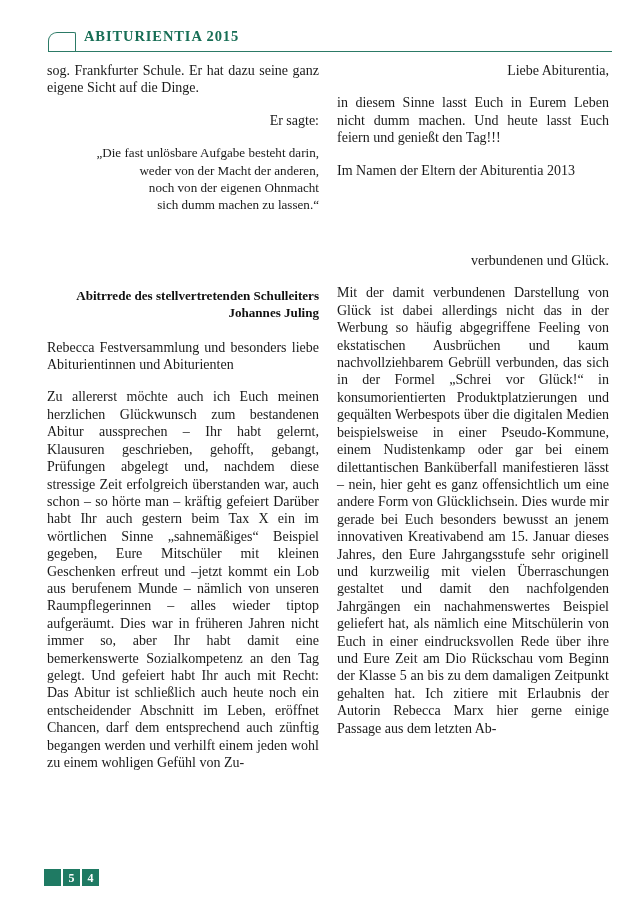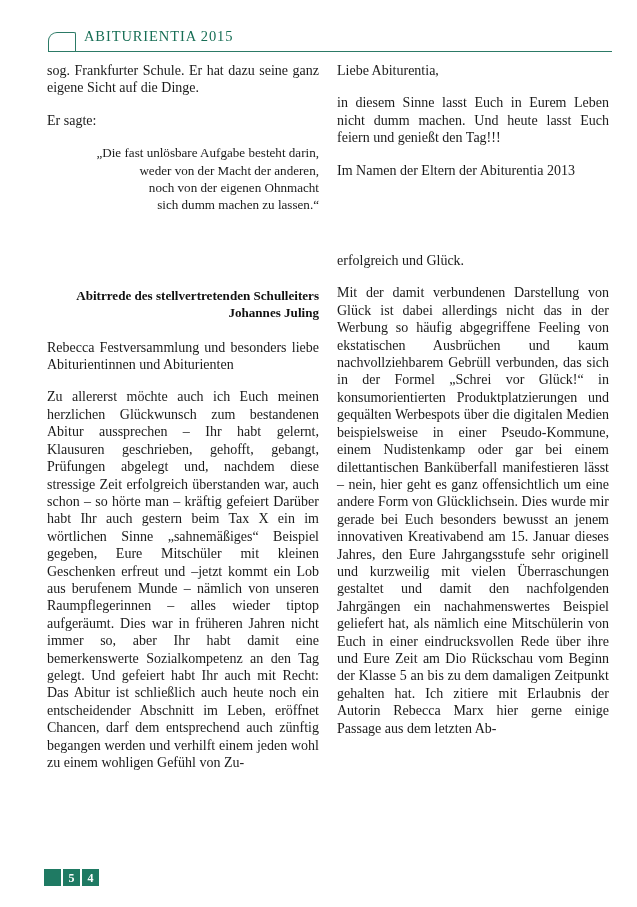--- a/index.html
+++ b/index.html
@@ -34,21 +34,21 @@
     border-bottom: none;
     border-top-left-radius: 9px;
     border-top-right-radius: 2px;
     box-sizing: border-box;
   }
   .header-title {
     position: absolute;
     left: 84px;
     top: 28px;
     font-family: "Liberation Serif", "DejaVu Serif", serif;
-    font-weight: normal;
+    font-weight: bold;
     font-size: 14.5px;
     letter-spacing: 0.9px;
     color: #176e55;
     white-space: nowrap;
   }
   .header-rule {
     position: absolute;
     left: 48px;
     top: 51px;
     width: 564px;
@@ -72,21 +72,21 @@
   .col-right { left: 337px; }
 
   p.para {
     margin: 0 0 15px 0;
     font-size: 14px;
     line-height: 17.4px;
     text-align: justify;
     text-justify: inter-word;
     hyphens: none;
   }
-  p.para.flush { text-align: left; }
+  p.para.flush { text-align: right; }
   p.para.last  { margin-bottom: 0; }
 
   h2.section-heading {
     margin: 0 0 17px 0;
     font-size: 13.1px;
     line-height: 17.4px;
     font-weight: bold;
     text-align: right;
     color: #111111;
   }
@@ -147,21 +147,21 @@
     <h2 class="section-heading">Abitrrede des stellvertretenden Schulleiters Johannes Juling</h2>
     <p class="para">Rebecca Festversammlung und besonders liebe Abiturientinnen und Abiturienten</p>
     <p class="para last">Zu allererst möchte auch ich Euch meinen herzlichen Glückwunsch zum bestandenen Abitur aussprechen – Ihr habt gelernt, Klausuren geschrieben, gehofft, gebangt, Prüfungen abgelegt und, nachdem diese stressige Zeit erfolgreich überstanden war, auch schon – so hörte man – kräftig gefeiert  Darüber habt Ihr auch gestern beim Tax X ein im wörtlichen Sinne „sahnemäßiges“ Beispiel gegeben, Eure Mitschüler mit kleinen Geschenken erfreut und –jetzt kommt ein Lob aus berufenem Munde – nämlich von unseren Raumpflegerinnen – alles wieder tiptop aufgeräumt. Dies war in früheren Jahren nicht immer so, aber Ihr habt damit eine bemerkenswerte Sozialkompetenz an den Tag gelegt. Und gefeiert habt Ihr auch mit Recht: Das Abitur ist schließlich auch heute noch ein entscheidender Abschnitt im Leben, eröffnet Chancen, darf dem entsprechend auch zünftig begangen werden und verhilft einem jeden wohl zu einem wohligen Gefühl von Zu-</p>
   </div>
 
   <div class="column col-right">
     <p class="para flush">Liebe Abiturentia,</p>
     <p class="para">in diesem Sinne lasst Euch in Eurem Leben nicht dumm machen. Und heute lasst Euch feiern und genießt den Tag!!!</p>
     <p class="para">Im Namen der Eltern der Abiturentia 2013</p>
     <div class="spacer-top"></div>
-    <p class="para flush">erfolgreich und Glück.</p>
+    <p class="para flush">verbundenen und Glück.</p>
     <p class="para last">Mit der damit verbundenen Darstellung von Glück ist dabei allerdings nicht das in der Werbung so häufig abgegriffene Feeling von ekstatischen Ausbrüchen und kaum nachvollziehbarem Gebrüll verbunden, das sich in der Formel „Schrei vor Glück!“ in konsumorientierten Produktplatzierungen und gequälten Werbespots über die digitalen Medien beispielsweise in einer Pseudo-Kommune, einem Nudistenkamp oder gar bei einem dilettantischen Banküberfall manifestieren lässt – nein, hier geht es ganz offensichtlich um eine andere Form von Glücklichsein. Dies wurde mir gerade bei Euch besonders bewusst an jenem innovativen Kreativabend am 15. Januar dieses Jahres, den Eure Jahrgangsstufe sehr originell und kurzweilig mit vielen Überraschungen gestaltet und damit den nachfolgenden Jahrgängen ein nachahmenswertes Beispiel geliefert hat, als nämlich eine Mitschülerin von Euch in einer eindrucksvollen Rede über ihre und Eure Zeit am Dio Rückschau vom Beginn der Klasse 5 an bis zu dem damaligen Zeitpunkt gehalten hat. Ich zitiere mit Erlaubnis der Autorin Rebecca Marx hier gerne einige Passage aus dem letzten Ab-</p>
   </div>
 
 </div>
 
 <div class="page-footer">
   <div class="pn-box blank"></div>
   <div class="pn-box">5</div>
   <div class="pn-box">4</div>
 </div>

